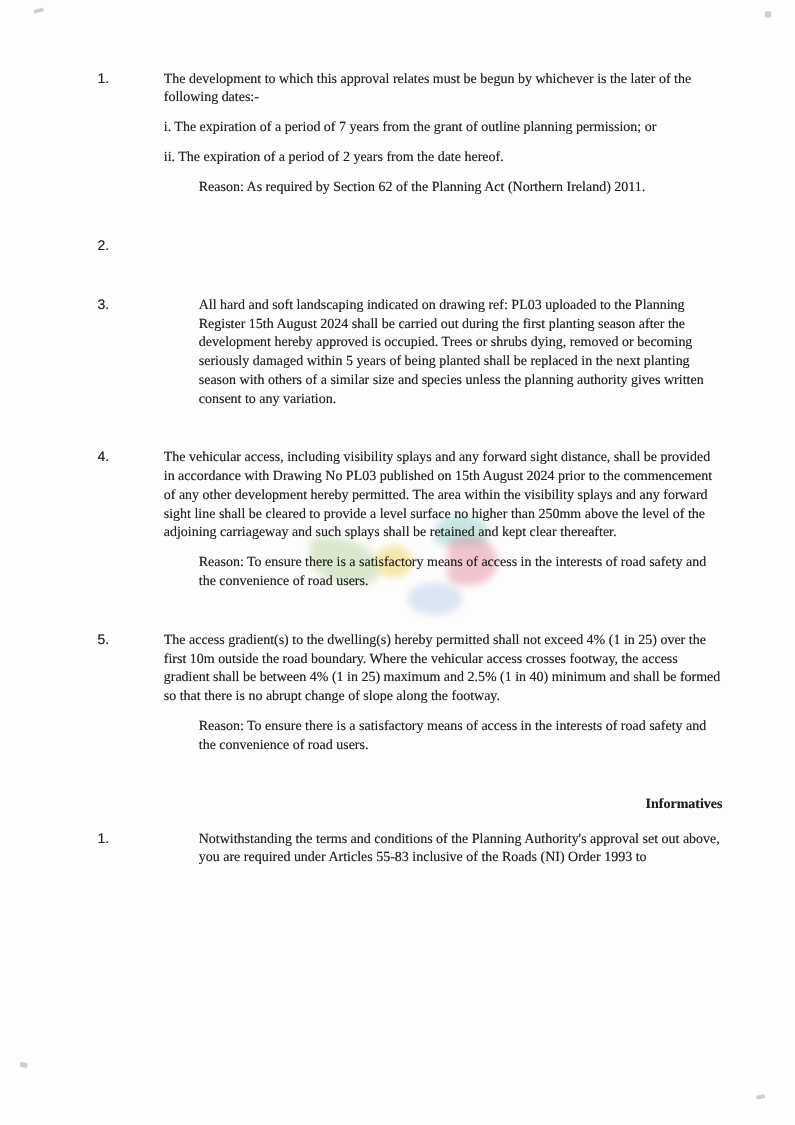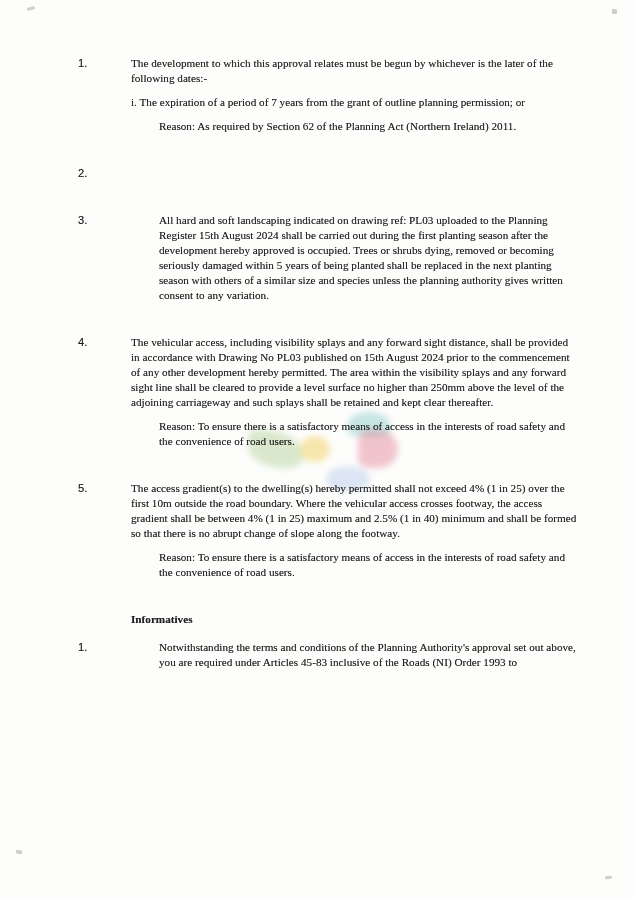--- a/index.html
+++ b/index.html
@@ -49,20 +49,21 @@
     margin-left: 28px;
   }
   .heading-row {
     margin-bottom: 13px;
   }
   .heading-row h3 {
     margin: 0;
     font-size: 11.2px;
     line-height: 15px;
     font-weight: bold;
+    text-align: right;
   }
   
   .watermark {
     position: absolute;
     left: 240px;
     top: 408px;
     width: 175px;
     height: 90px;
     z-index: 0;
     pointer-events: none;
@@ -108,20 +109,21 @@
   <span class="speck speck-bl"></span>
   <span class="speck speck-br"></span>
 
   <div class="content">
 
     <section class="condition">
       <div class="num">1.</div>
       <div class="cbody">
         <p>The development to which this approval relates must be begun by whichever is the later of the following dates:-</p>
         <p>i. The expiration of a period of 7 years from the grant of outline planning permission; or</p>
+        <p>ii. The expiration of a period of 2 years from the date hereof.</p>
         <p>Reason: As required by Section 62 of the Planning Act (Northern Ireland) 2011.</p>
       </div>
     </section>
 
     <section class="condition">
       <div class="num">2.</div>
     </section>
 
     <section class="condition">
       <div class="num">3.</div>
@@ -149,18 +151,18 @@
     <section class="condition heading-row">
       <div class="num"></div>
       <div class="cbody">
         <h3>Informatives</h3>
       </div>
     </section>
 
     <section class="condition">
       <div class="num">1.</div>
       <div class="cbody">
-        <p>Notwithstanding the terms and conditions of the Planning Authority's approval set out above, you are required under Articles 45-83 inclusive of the Roads (NI) Order 1993 to</p>
+        <p>Notwithstanding the terms and conditions of the Planning Authority's approval set out above, you are required under Articles 55-83 inclusive of the Roads (NI) Order 1993 to</p>
       </div>
     </section>
 
   </div>
 </div>
 
 </body></html>

